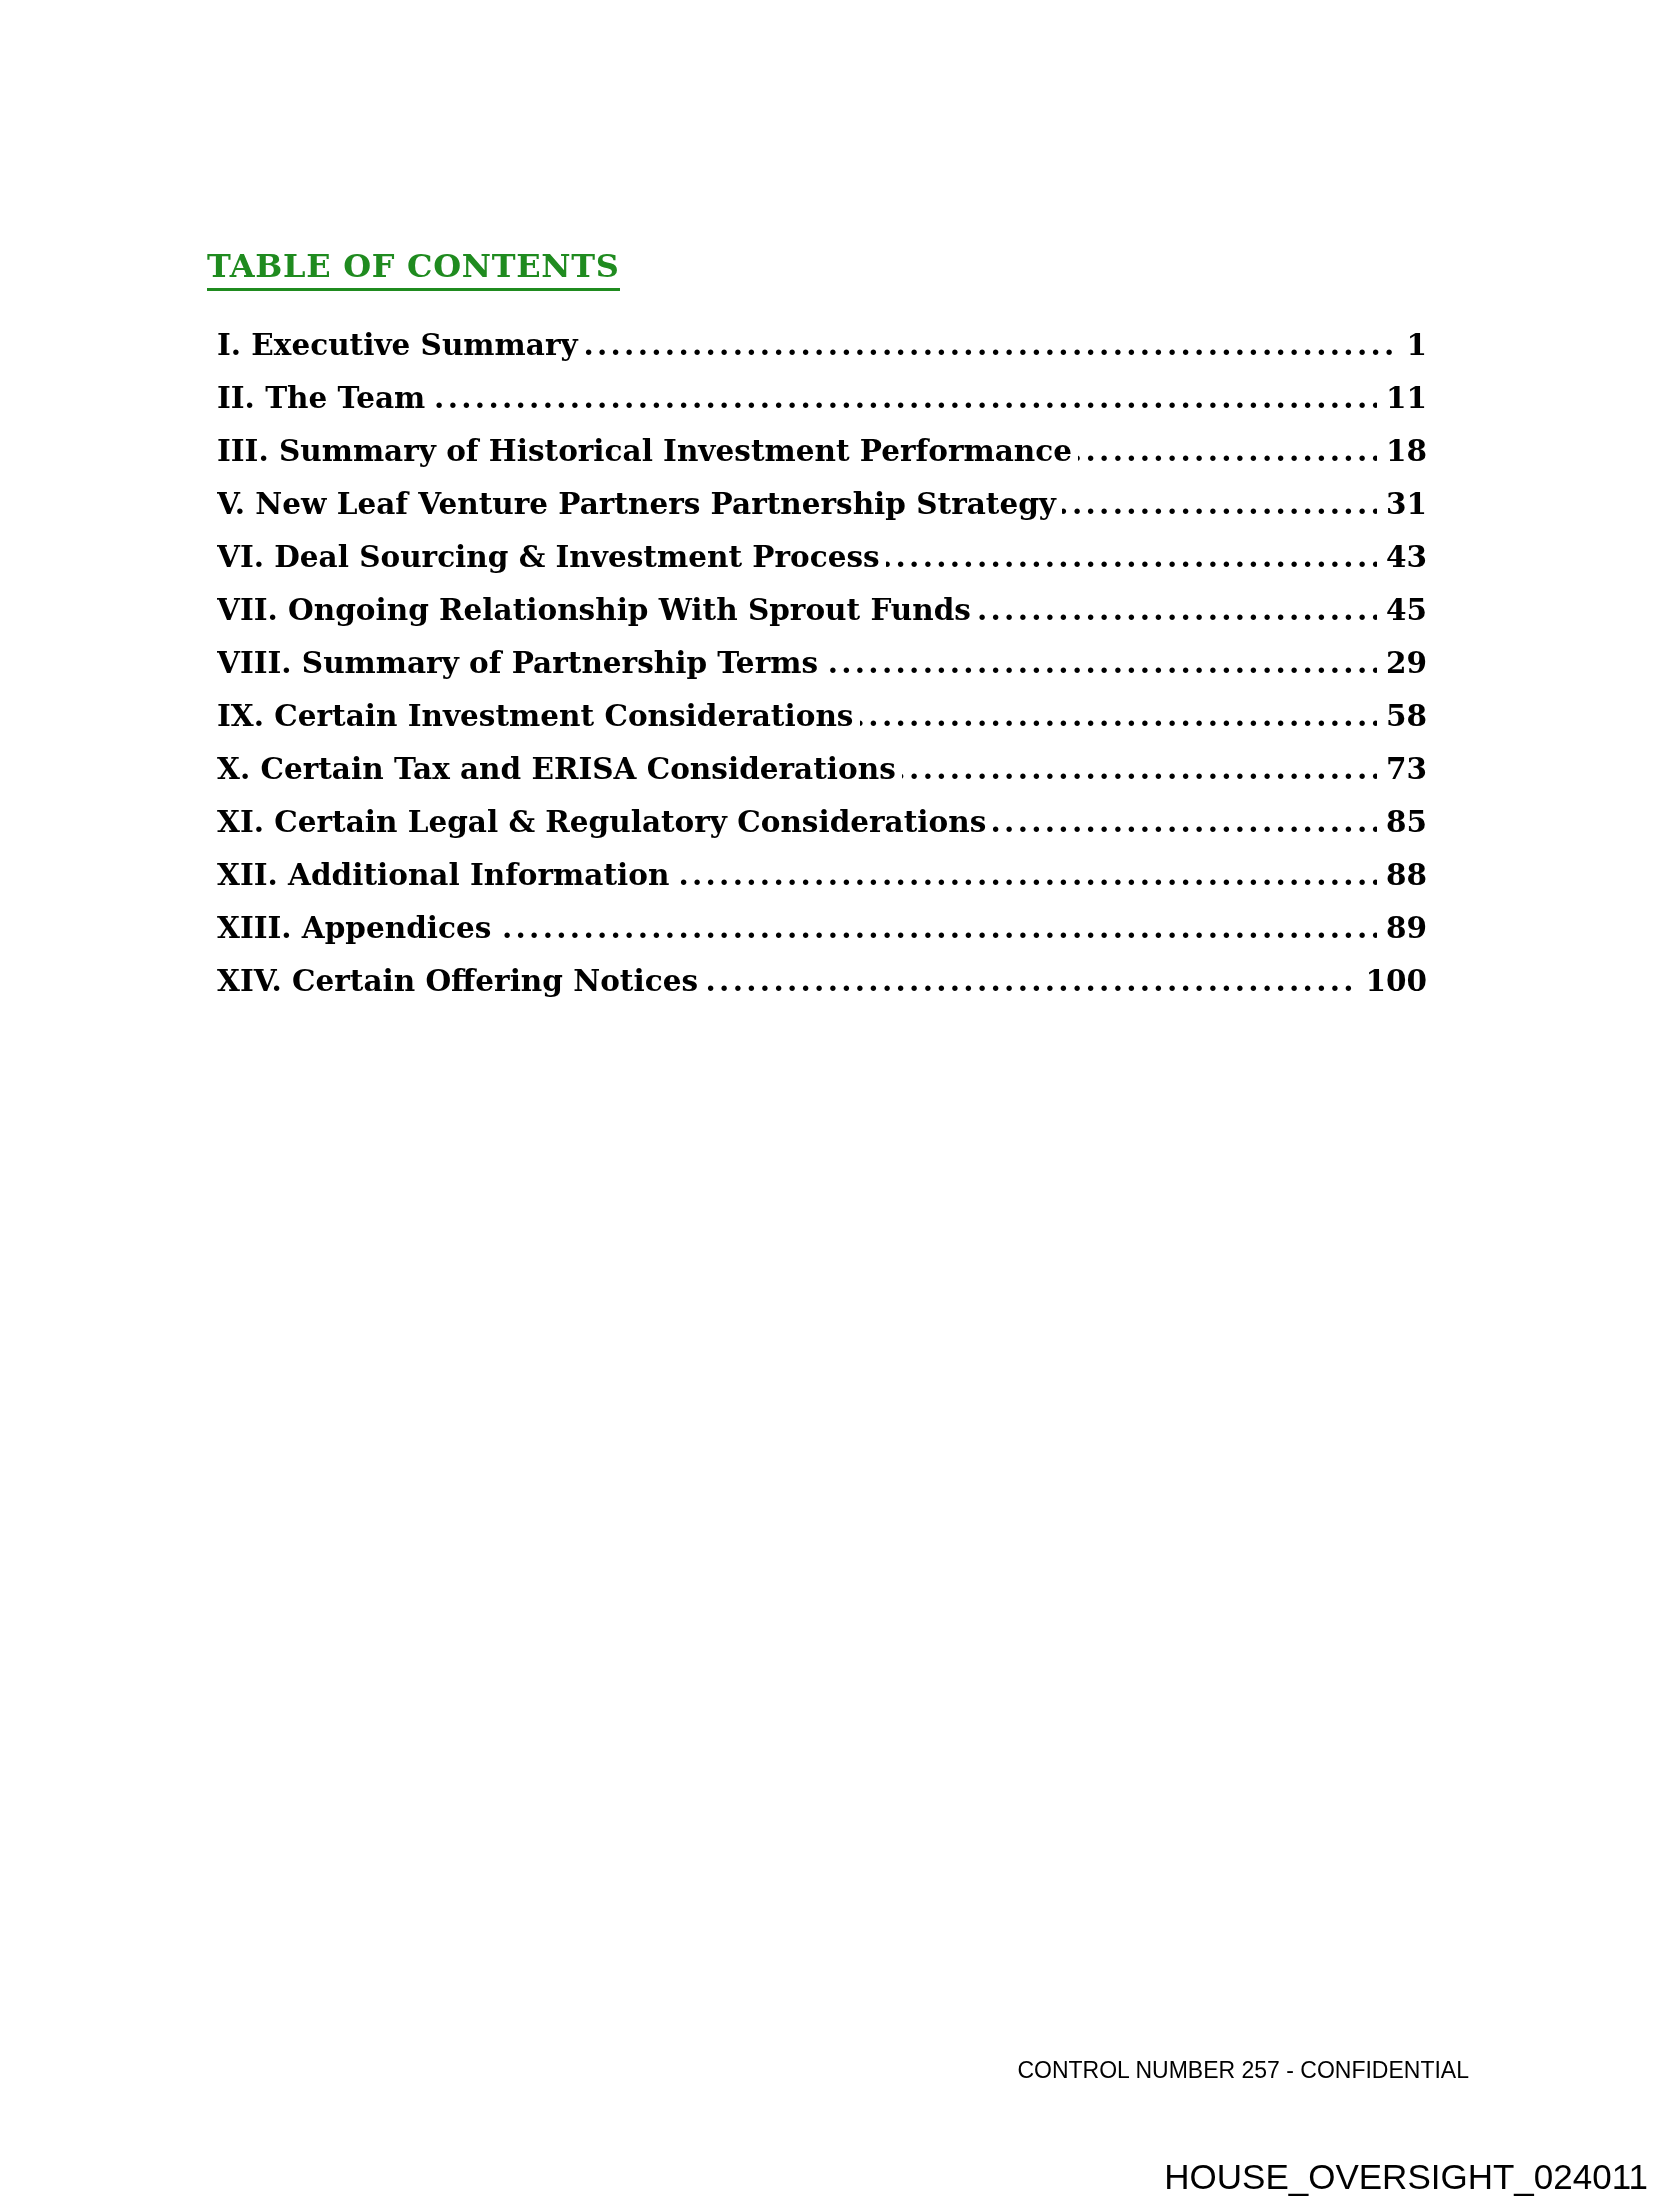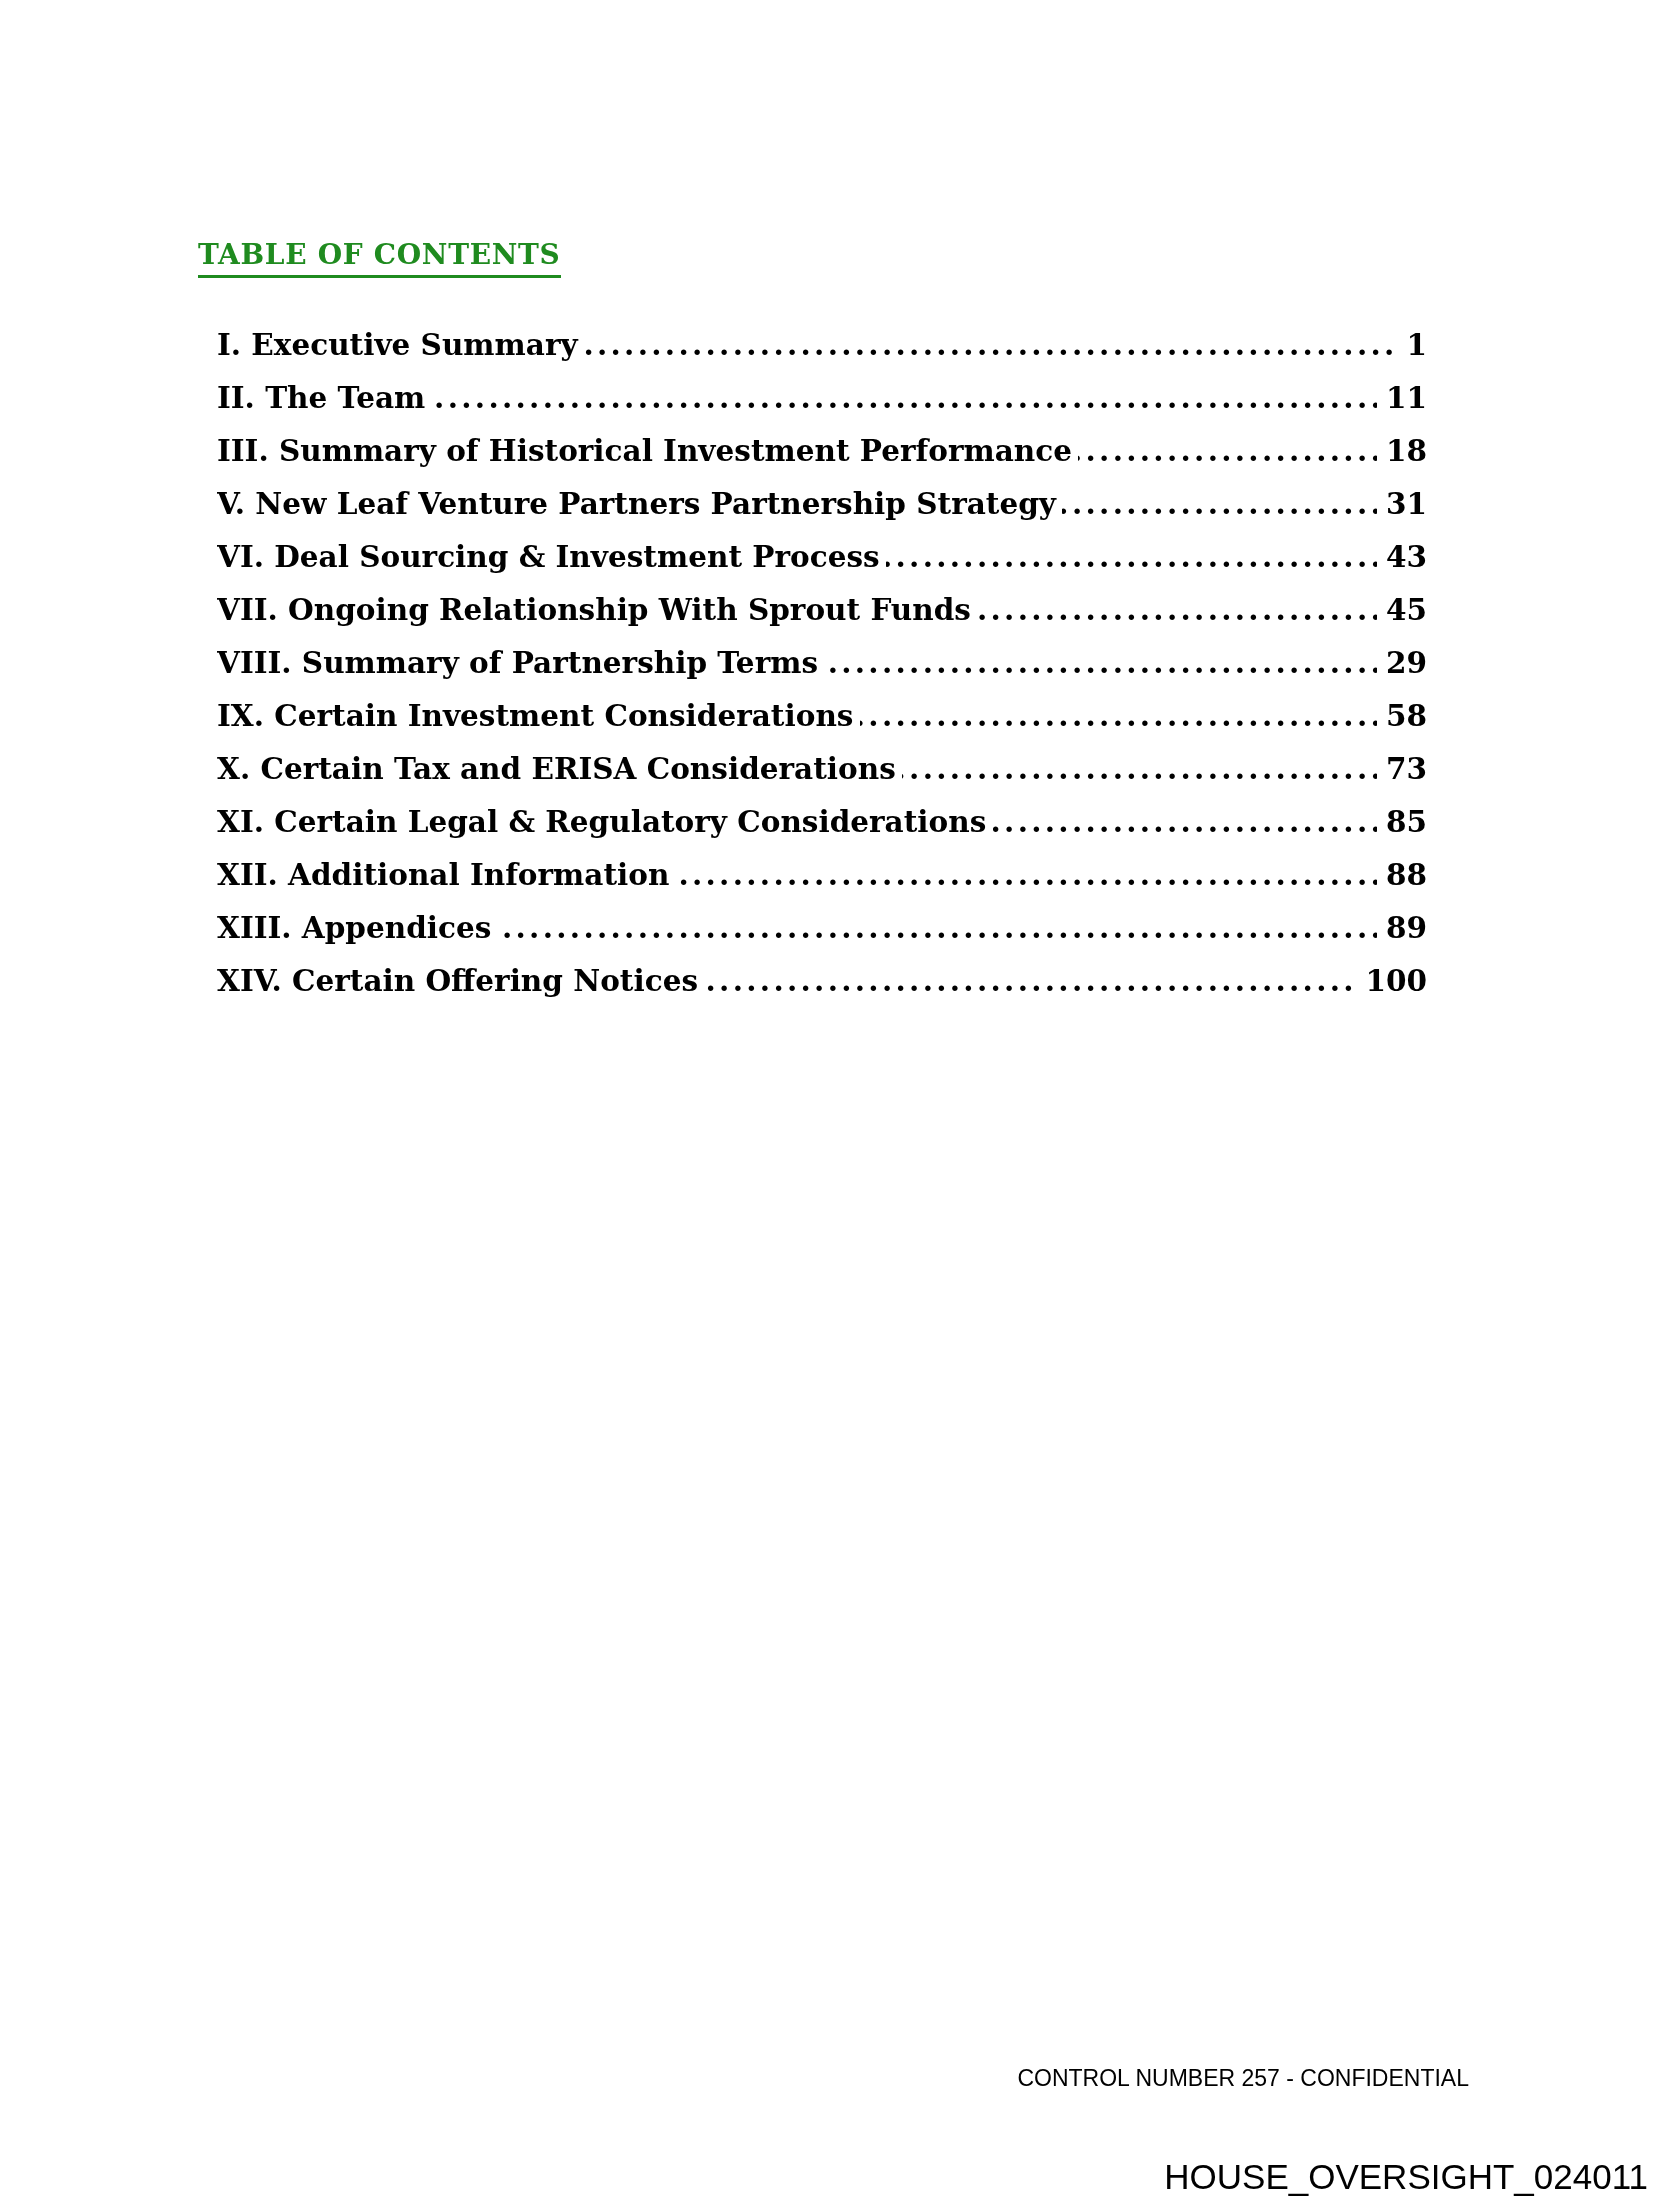--- a/index.html
+++ b/index.html
@@ -12,24 +12,24 @@
     width: 1669px;
     height: 2205px;
     background: #ffffff;
     overflow: hidden;
   }
   
   .doc-title {
     position: absolute;
     left: 195px;
     top: 238px;
-    margin: 3px;
+    margin: 12px;
     display: inline-block;
     font-family: "DejaVu Serif", "Liberation Serif", serif;
-    font-size: 28px;
+    font-size: 32px;
     line-height: 1;
     font-weight: bold;
     color: #1f8b1f;
     letter-spacing: 0.7px;
     padding-bottom: 5.9px;
     border-bottom: 3.9px solid #1f8b1f;
   }
   
   .toc {
     position: absolute;
@@ -82,21 +82,20 @@
   }
   
   .control-line {
     position: absolute;
     top: 2059px;
     right: 200px;
     font-family: "Liberation Sans", "DejaVu Sans", sans-serif;
     font-size: 23px;
     line-height: 1;
     color: #000000;
-    margin-top: 8px;
   }
   .watermark {
     position: absolute;
     top: 2159px;
     right: 21px;
     font-family: "Liberation Sans", "DejaVu Sans", sans-serif;
     font-size: 35px;
     line-height: 1;
     color: #000000;
   }

